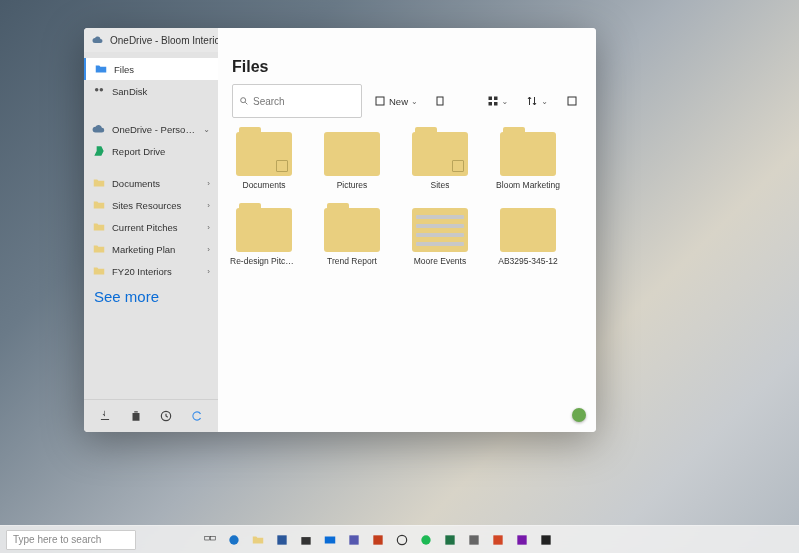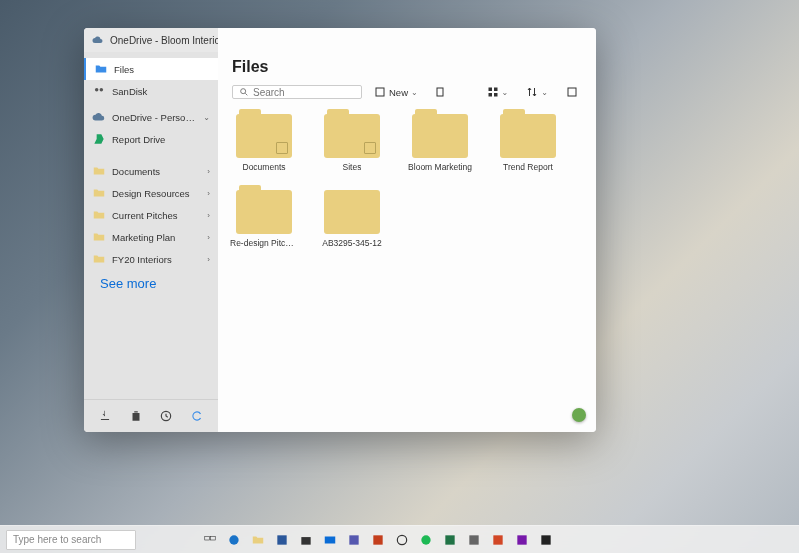--- a/index.html
+++ b/index.html
@@ -27,32 +27,32 @@
     display: flex; flex-direction: column; font-size: 9.5px; color: #333;
   }
   .sidebar-group { margin-top: 4px; }
   .sidebar-item {
     display: flex; align-items: center; padding: 4px 8px; gap: 6px; cursor: pointer;
   }
   .sidebar-item.active { background: #fff; border-left: 2px solid #3a8de8; }
   .sidebar-item .ico { width: 14px; height: 14px; display: inline-flex; align-items: center; justify-content: center; }
   .sidebar-item .lbl { flex: 1; white-space: nowrap; overflow: hidden; text-overflow: ellipsis; }
   .chev { font-size: 8px; color: #666; }
-  .see-more { color: #0a6cd6; font-size: 13px; padding: 6px 16px; cursor: pointer; }
+  .see-more { color: #0a6cd6; font-size: 15px; padding: 6px 10px; cursor: pointer; }
   .sidebar-bottom { margin-top: auto; display: flex; justify-content: space-around; padding: 8px 6px; border-top: 1px solid #d0d0d0; }
   .sidebar-bottom .btn { width: 16px; height: 16px; color: #444; display: flex; align-items: center; justify-content: center; }
   .main {
     flex: 1; background: #fdfdfd; padding: 30px 14px 10px 14px; position: relative;
     display: flex; flex-direction: column;
   }
   .page-title { font-size: 16px; font-weight: 600; color: #222; margin-bottom: 8px; }
   .toolbar { display: flex; align-items: center; gap: 8px; margin-bottom: 14px; }
   .search {
     display: flex; align-items: center; border: 1px solid #ccc; background: #fff;
-    height: 14px; padding: 0 6px; border-radius: 2px; width: 130px; font-size: 10px; color: #777;
+    height: 34px; padding: 0 6px; border-radius: 2px; width: 130px; font-size: 10px; color: #777;
   }
   .search .sico { width: 10px; height: 10px; margin-right: 4px; color: #666; }
   .tb-btn { display: flex; align-items: center; gap: 3px; font-size: 9.5px; color: #333; padding: 2px 4px; }
   .tb-btn .ico { width: 12px; height: 12px; }
   .tb-right { margin-left: auto; display: flex; gap: 10px; align-items: center; }
   .grid { display: flex; flex-wrap: wrap; gap: 18px 24px; align-content: flex-start; }
   .item { width: 64px; display: flex; flex-direction: column; align-items: center; gap: 4px; cursor: pointer; }
   .item .thumb { width: 56px; height: 44px; background: #e9cf7f; border-radius: 3px; position: relative; }
   .folder::before { content: ""; position: absolute; top: -5px; left: 3px; width: 22px; height: 8px; background: #e9cf7f; border-radius: 2px 2px 0 0; }
   .folder::after { content: ""; position: absolute; bottom: 4px; right: 4px; width: 10px; height: 10px; border: 1px solid #b9a45a; border-radius: 1px; }
@@ -115,21 +115,21 @@
           <span class="ico">
               <svg viewBox="0 0 24 24" width="14" height="14">
                 <circle cx="8" cy="10" r="3" fill="#555"></circle>
                 <circle cx="16" cy="10" r="3" fill="#555"></circle>
               </svg>
             </span>
           <span class="lbl">SanDisk</span>
         </div>
       </div>
 
-      <div class="sidebar-group" style="margin-top:4px;">
+      <div class="sidebar-group" style="margin-top:16px;">
         <div class="sidebar-item">
           <span class="ico">
               <svg viewBox="0 0 24 24" width="14" height="14">
                 <path fill="#5a7a9a" d="M6 18a5 5 0 010-10 6 6 0 0111 2 4 4 0 010 8H6z"></path>
               </svg>
             </span>
           <span class="lbl">OneDrive - Personal</span>
           <span class="chev">⌄</span>
         </div>
         <div class="sidebar-item">
@@ -151,21 +151,21 @@
             </span>
           <span class="lbl">Documents</span>
           <span class="chev">›</span>
         </div>
         <div class="sidebar-item">
           <span class="ico">
               <svg viewBox="0 0 24 24" width="14" height="14">
                 <path class="cloud-yellow" d="M3 6h6l2 2h10v10H3z"></path>
               </svg>
             </span>
-          <span class="lbl">Design Resources</span>
+          <span class="lbl">Sites Resources</span>
           <span class="chev">›</span>
         </div>
         <div class="sidebar-item">
           <span class="ico">
               <svg viewBox="0 0 24 24" width="14" height="14">
                 <path class="cloud-yellow" d="M3 6h6l2 2h10v10H3z"></path>
               </svg>
             </span>
           <span class="lbl">Current Pitches</span>
           <span class="chev">›</span>
@@ -274,34 +274,47 @@
           </div>
         </div>
       </div>
 
       <div class="grid">
         <div class="item">
           <div class="thumb folder"></div>
           <div class="name">Documents</div>
         </div>
         <div class="item">
+          <div class="thumb pictures-thumb"></div>
+          <div class="name">Pictures</div>
+        </div>
+        <div class="item">
           <div class="thumb folder"></div>
           <div class="name">Sites</div>
         </div>
         <div class="item">
           <div class="thumb folder noafter"></div>
           <div class="name">Bloom Marketing</div>
         </div>
         <div class="item">
           <div class="thumb folder noafter"></div>
+          <div class="name">Re-design Pitches</div>
+        </div>
+        <div class="item">
+          <div class="thumb folder noafter"></div>
           <div class="name">Trend Report</div>
         </div>
         <div class="item">
-          <div class="thumb folder noafter"></div>
-          <div class="name">Re-design Pitches</div>
+          <div class="thumb list-thumb">
+            <div class="ln"></div>
+              <div class="ln"></div>
+              <div class="ln"></div>
+              <div class="ln"></div>
+          </div>
+          <div class="name">Moore Events</div>
         </div>
         <div class="item">
           <div class="thumb img-thumb"></div>
           <div class="name">AB3295-345-12</div>
         </div>
       </div>
 
       <div class="sync-badge"></div>
     </div>
   </div>

